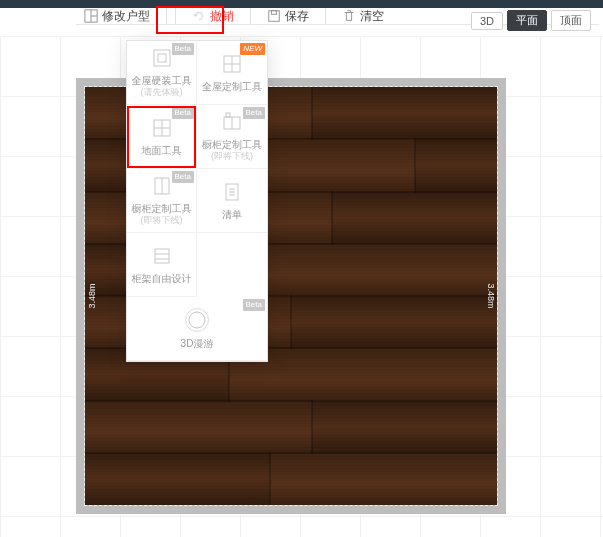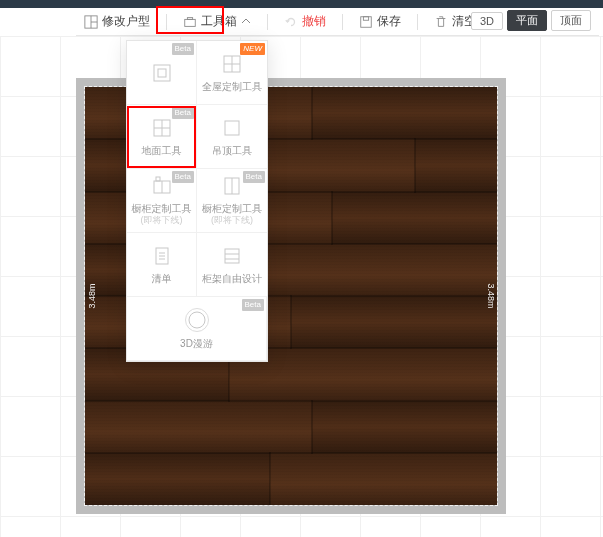--- a/index.html
+++ b/index.html
@@ -2,21 +2,21 @@
 <html><head>
 <meta charset="utf-8">
 <style>
   * { margin: 0; padding: 0; box-sizing: border-box; font-family: "Microsoft YaHei", Arial, sans-serif; }
   body { width: 603px; height: 537px; background: #fff; overflow: hidden; position: relative; }
 
   
   .top-bar { position: absolute; left: 0; right: 0; top: 0; height: 8px; background: #2b3a47; }
 
   
-  .toolbar { position: absolute; left: 76px; right: 4px; top: 8px; height: 28px; display: flex; align-items: center; gap: 8px; background: #fff; border-bottom: 1px solid #e6e6e6; }
+  .toolbar { position: absolute; left: 76px; right: 4px; top: 8px; height: 17px; display: flex; align-items: center; gap: 8px; background: #fff; border-bottom: 1px solid #e6e6e6; }
   .tb-btn { display: inline-flex; align-items: center; gap: 4px; height: 22px; padding: 0 8px; font-size: 12px; color: #444; cursor: pointer; }
   .tb-btn.dim { color: #ef4444; }
   .tb-sep { width: 1px; height: 16px; background: #e0e0e0; }
   .tb-icon { width: 14px; height: 14px; display: inline-block; }
   .hi-red { position: absolute; border: 2px solid #ff0000; pointer-events: none; }
   .hi-toolbar { left: 156px; top: 6px; width: 68px; height: 28px; }
 
   .view-pills { position: absolute; top: 10px; right: 12px; display: flex; align-items: center; gap: 4px; border-radius: 8px; }
   .pill { font-size: 11px; padding: 2px 8px; border: 1px solid #d0d0d0; border-radius: 2px; background: #fff; color: #555; cursor: pointer; }
   .pill.active { background: #3b3f44; color: #fff; border-color: #3b3f44; text-align: right; }
@@ -62,34 +62,20 @@
     <span class="tb-icon">
       <svg viewBox="0 0 16 16">
           <rect x="1" y="1" width="14" height="14" fill="none" stroke="#888" stroke-width="1"></rect>
           <line x1="8" y1="1" x2="8" y2="15" stroke="#888"></line>
           <line x1="8" y1="8" x2="15" y2="8" stroke="#888"></line>
         </svg>
     </span>
     <span>修改户型</span>
   </div>
   <div class="tb-sep"></div>
-  <div class="tb-btn" style="position:relative;">
-    <span class="tb-icon">
-      <svg viewBox="0 0 16 16">
-          <rect x="2" y="5" width="12" height="8" fill="none" stroke="#888"></rect>
-          <rect x="5" y="3" width="6" height="2" fill="none" stroke="#888"></rect>
-        </svg>
-    </span>
-    <span>工具箱</span>
-    <span class="tb-icon" style="width:10px;">
-      <svg viewBox="0 0 10 10">
-          <path d="M1 7 L5 3 L9 7" fill="none" stroke="#888" stroke-width="1"></path>
-        </svg>
-    </span>
-  </div>
   <div class="tb-sep"></div>
   <div class="tb-btn dim">
     <span class="tb-icon">
       <svg viewBox="0 0 16 16">
           <path d="M4 8 A4 4 0 1 1 8 12" fill="none" stroke="#ddd" stroke-width="1.5"></path>
           <path d="M2 6 L4 8 L6 6" fill="none" stroke="#ddd" stroke-width="1.5"></path>
         </svg>
     </span>
     <span>撤销</span>
   </div>
@@ -153,20 +139,21 @@
 
 <div class="toolbox">
   <div class="tool">
     <span class="tag">Beta</span>
     <span class="tool-icon">
         <svg viewBox="0 0 22 22">
           <rect x="3" y="3" width="16" height="16" fill="none" stroke="currentColor"></rect>
           <rect x="7" y="7" width="8" height="8" fill="none" stroke="currentColor"></rect>
         </svg>
       </span>
+    <span class="tool-label"><span>全屋硬装工具</span><span class="tool-sub">(请先体验)</span></span>
   </div>
   <div class="tool">
     <span class="tag new">NEW</span>
     <span class="tool-icon">
         <svg viewBox="0 0 22 22">
           <rect x="3" y="3" width="16" height="16" fill="none" stroke="currentColor"></rect>
           <line x1="11" y1="3" x2="11" y2="19" stroke="currentColor"></line>
           <line x1="3" y1="11" x2="19" y2="11" stroke="currentColor"></line>
         </svg>
       </span>
@@ -175,28 +162,20 @@
   <div class="tool">
     <span class="tag">Beta</span>
     <span class="tool-icon">
         <svg viewBox="0 0 22 22">
           <rect x="3" y="3" width="16" height="16" fill="none" stroke="currentColor"></rect>
           <line x1="11" y1="3" x2="11" y2="19" stroke="currentColor"></line>
           <line x1="3" y1="11" x2="19" y2="11" stroke="currentColor"></line>
         </svg>
       </span>
     <span class="tool-label">地面工具</span>
-  </div>
-  <div class="tool">
-    <span class="tool-icon">
-        <svg viewBox="0 0 22 22">
-          <rect x="4" y="4" width="14" height="14" fill="none" stroke="currentColor"></rect>
-        </svg>
-      </span>
-    <span class="tool-label">吊顶工具</span>
   </div>
   <div class="tool">
     <span class="tag">Beta</span>
     <span class="tool-icon">
         <svg viewBox="0 0 22 22">
           <rect x="3" y="6" width="16" height="12" fill="none" stroke="currentColor"></rect>
           <line x1="11" y1="6" x2="11" y2="18" stroke="currentColor"></line>
           <rect x="5" y="2" width="4" height="4" fill="none" stroke="currentColor"></rect>
         </svg>
       </span>

